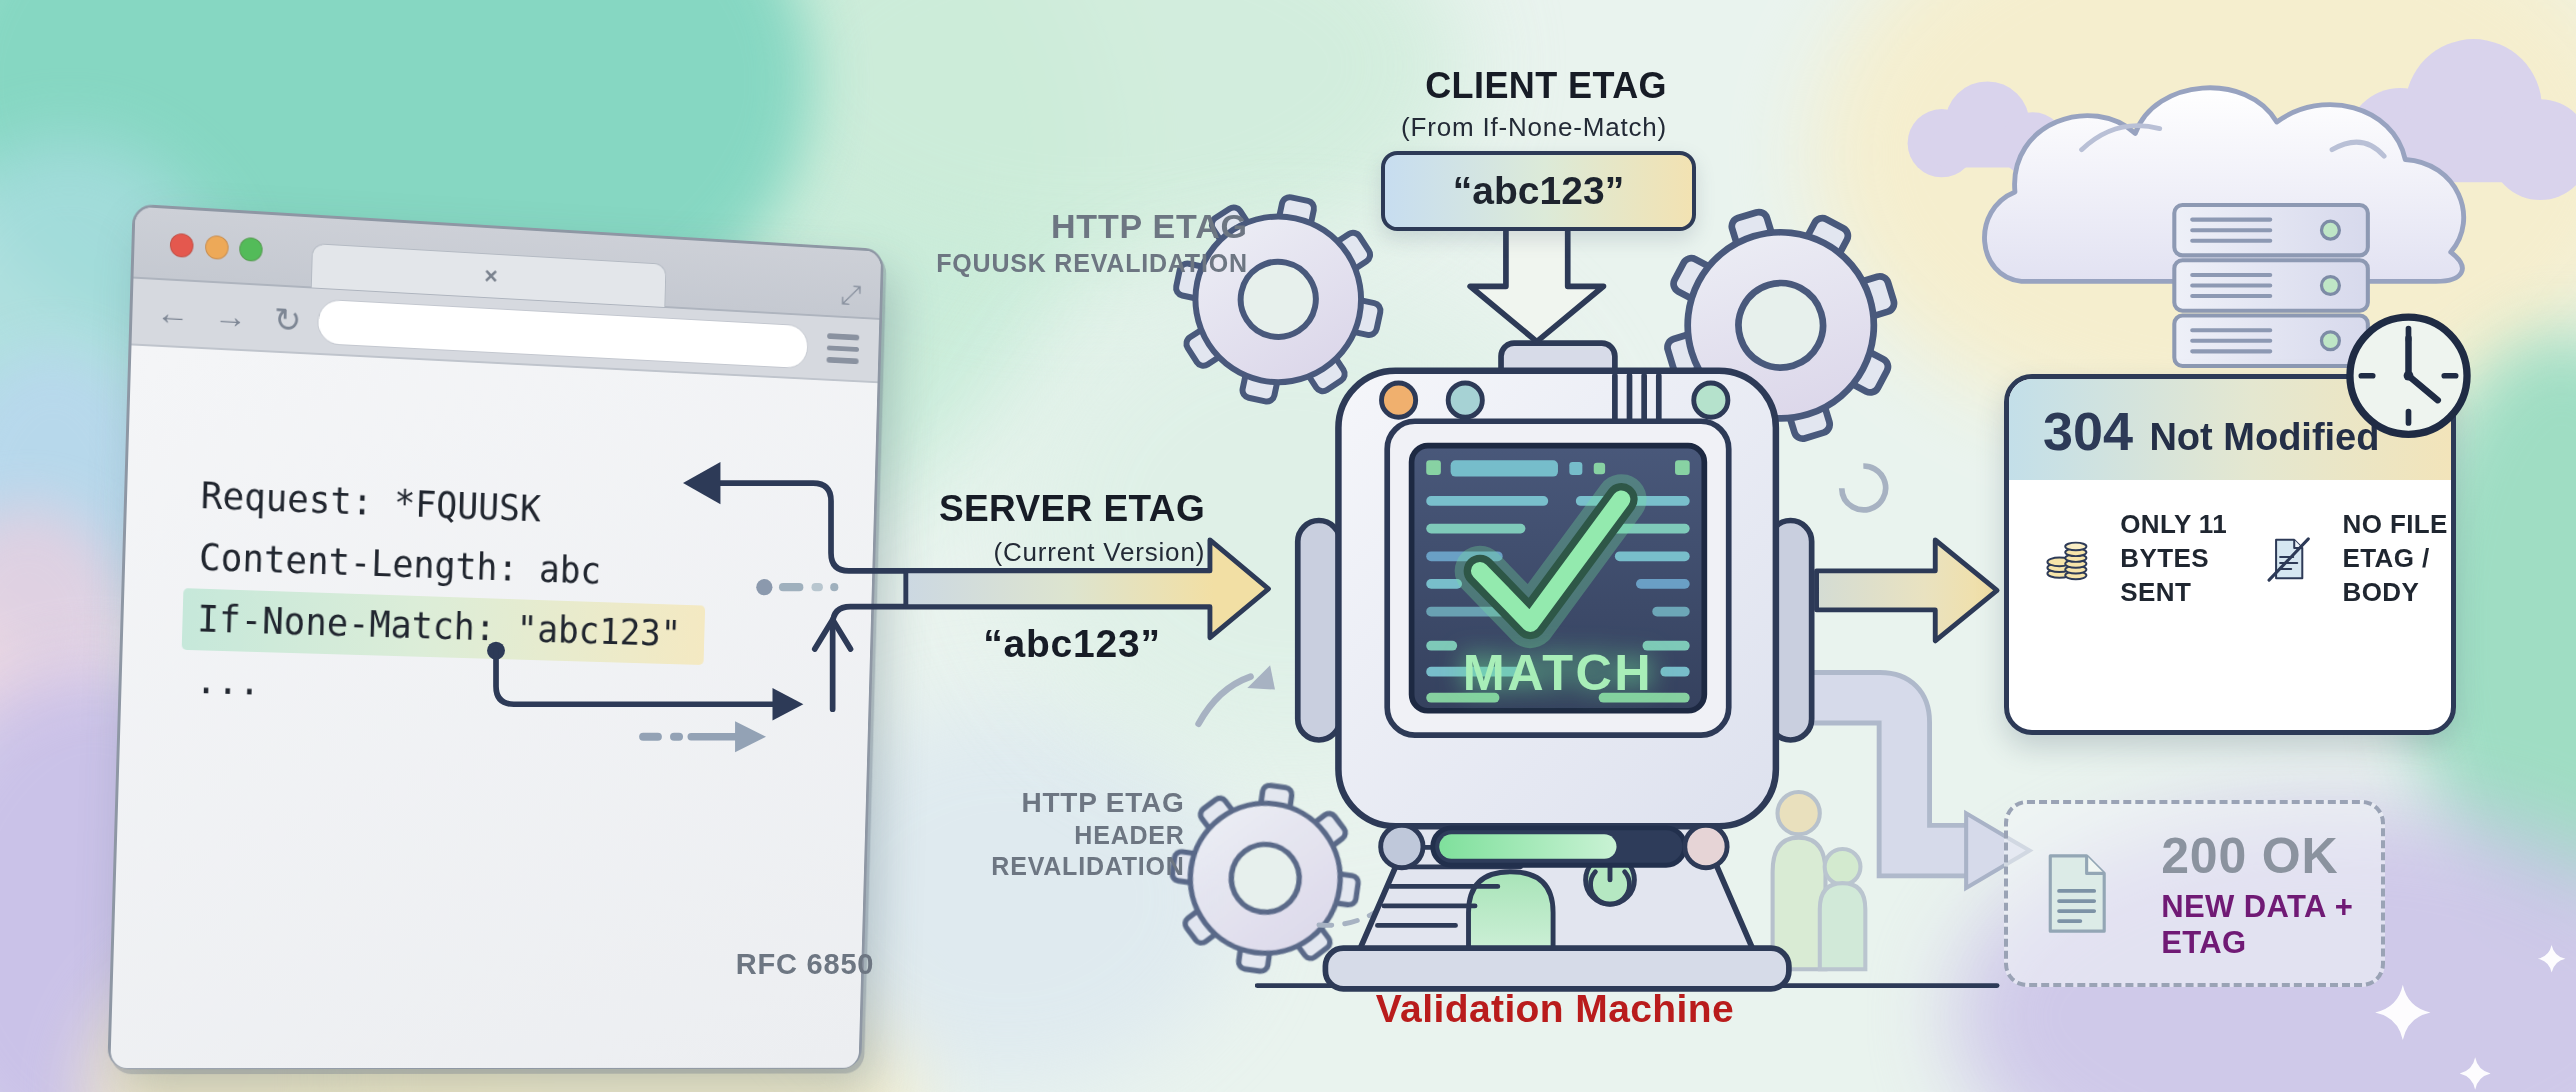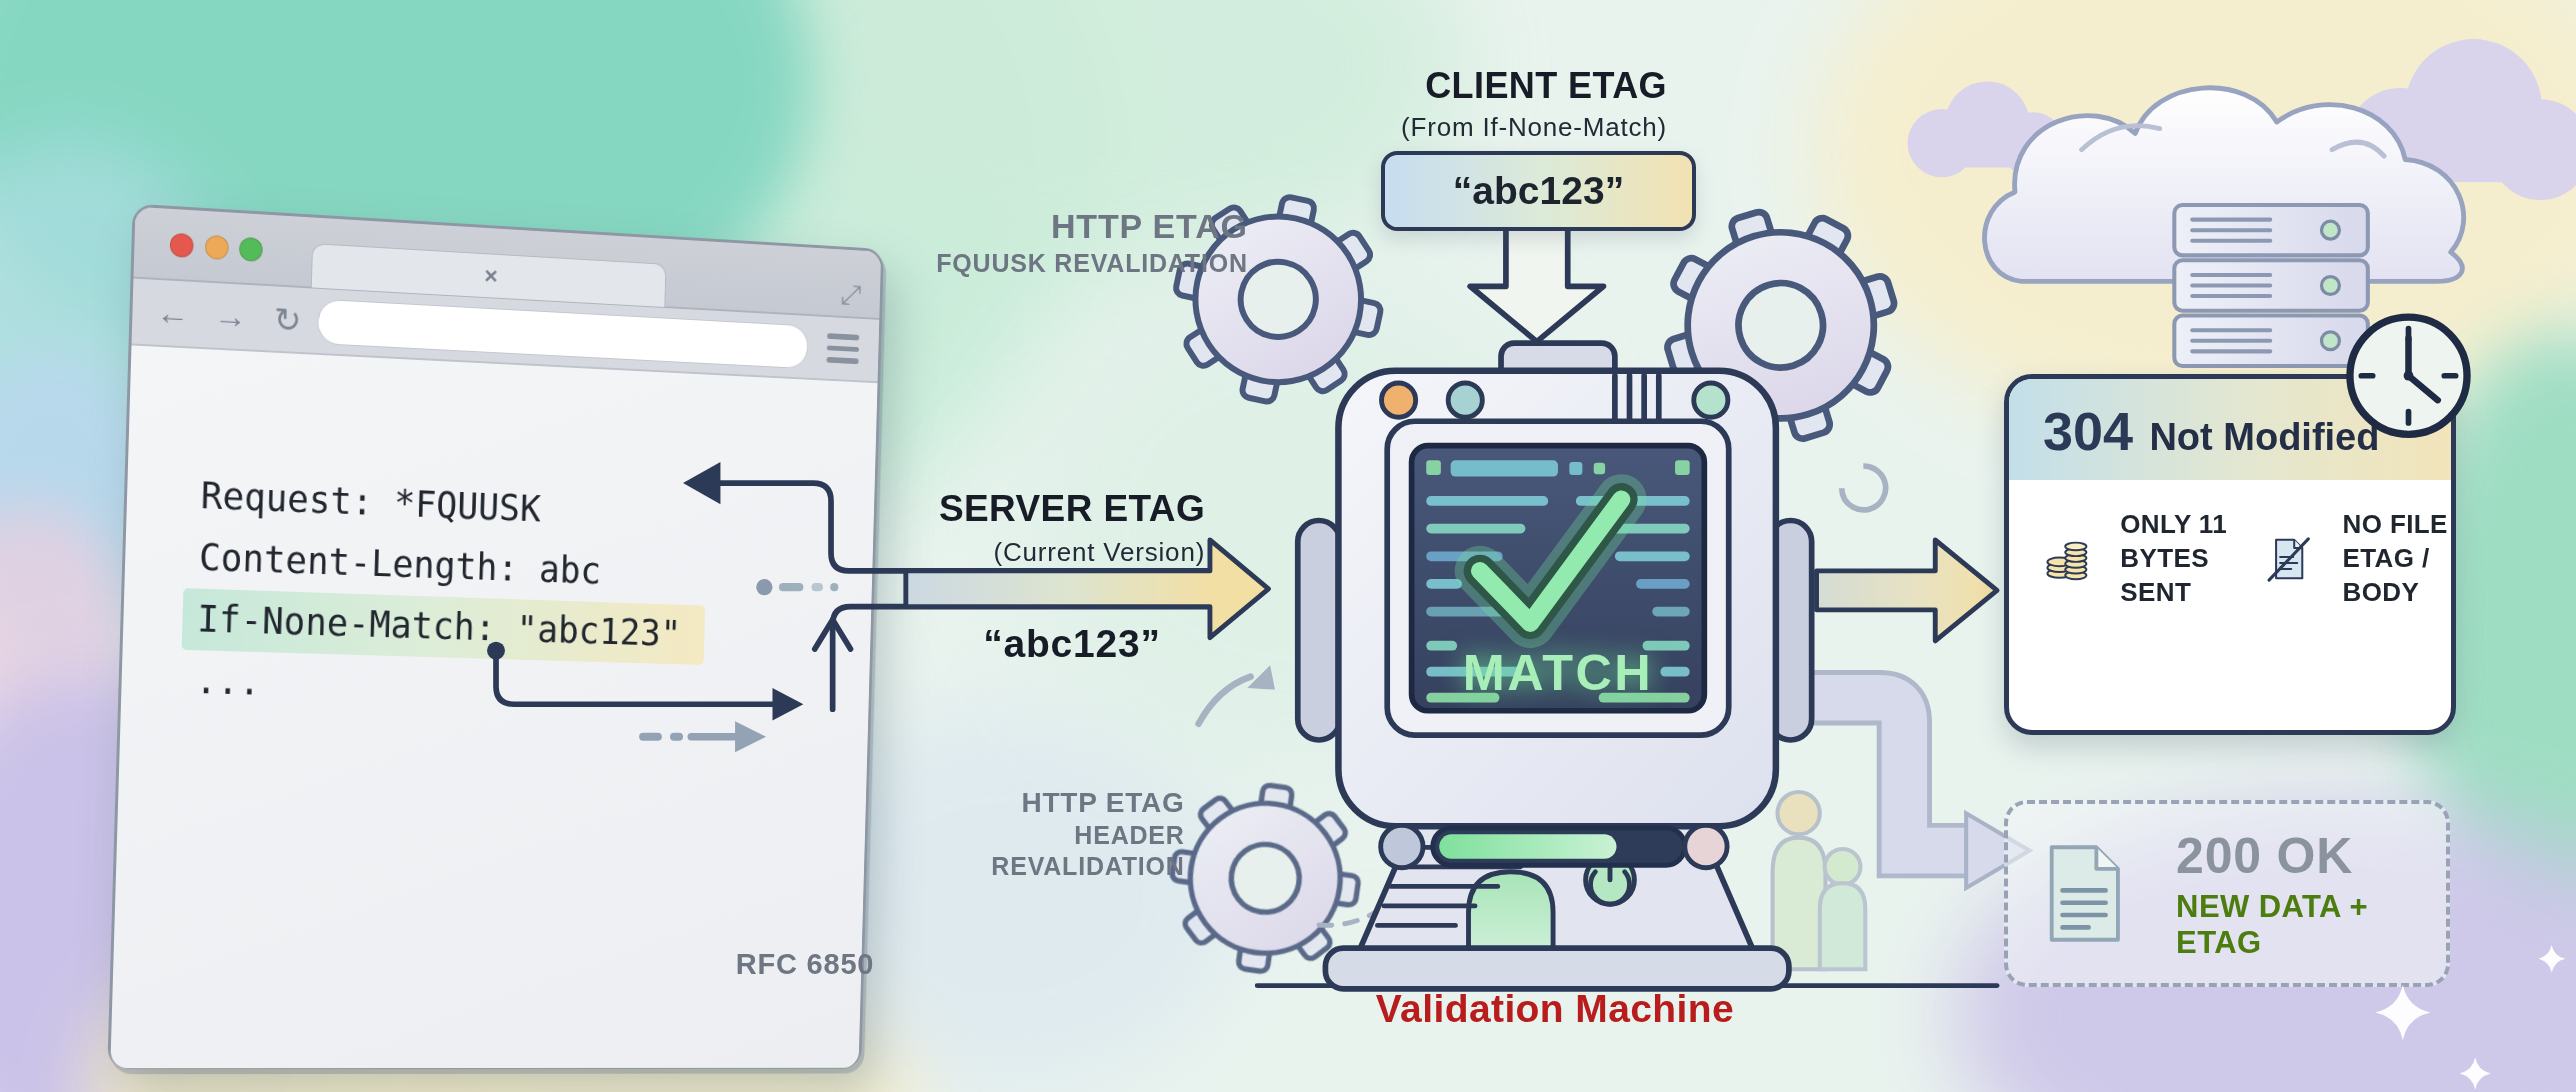--- a/index.html
+++ b/index.html
@@ -60,25 +60,25 @@
     border:5.7px solid #2d3a57;border-radius:28px;background:#fff;overflow:hidden;
     box-shadow:0 13px 28px rgba(60,80,100,.22);box-sizing:border-box;}
   .card304 .hdr{height:101px;display:flex;align-items:baseline;gap:16.3px;padding:21px 0 0 34px;
     background:linear-gradient(90deg,#c3dfe9,#e4e7d0 55%,#f2e4ba);box-sizing:border-box;}
   .code304{font-size:54px;font-weight:800;color:#2d3a57;}
   .status304{font-size:38px;font-weight:600;color:#242f47;}
   .rows304{padding:28px 24.4px 0 36px;display:flex;gap:24.4px;}
   .row304{display:flex;align-items:center;gap:29px;}
   .row-text{font-size:26px;font-weight:700;color:#1f2630;line-height:1.3;letter-spacing:0.4px;}
 
-  .card200{position:absolute;left:2004px;top:800px;width:446px;height:187px;
+  .card200{position:absolute;left:2004px;top:800px;width:381px;height:187px;
     border:4.1px dashed #9aa3b5;border-radius:23px;background:rgba(243,246,247,.55);
     display:flex;align-items:center;gap:52px;padding-left:36px;box-sizing:border-box;}
   .code200{font-size:50px;font-weight:800;color:#8b939f;letter-spacing:0.8px;}
-  .sub200{font-size:31px;font-weight:600;color:#4d7c0f;margin-top:4px;letter-spacing:0.4px;}
+  .sub200{font-size:31px;font-weight:600;color:#701a75;margin-top:4px;letter-spacing:0.4px;}
 
   .match-text{fill:#a8eeb8;font-family:"Liberation Sans",sans-serif;font-weight:800;
     font-size:62px;letter-spacing:3px;filter:drop-shadow(0 0 16px rgba(110,230,150,.9));}
   .vm-label{position:absolute;left:1555px;top:987px;transform:translateX(-50%);
     font-size:39px;font-weight:800;color:#b91c1c;white-space:nowrap;letter-spacing:0.4px;}
 </style>
 </head>
 <body>
 
 <div id="stage">

